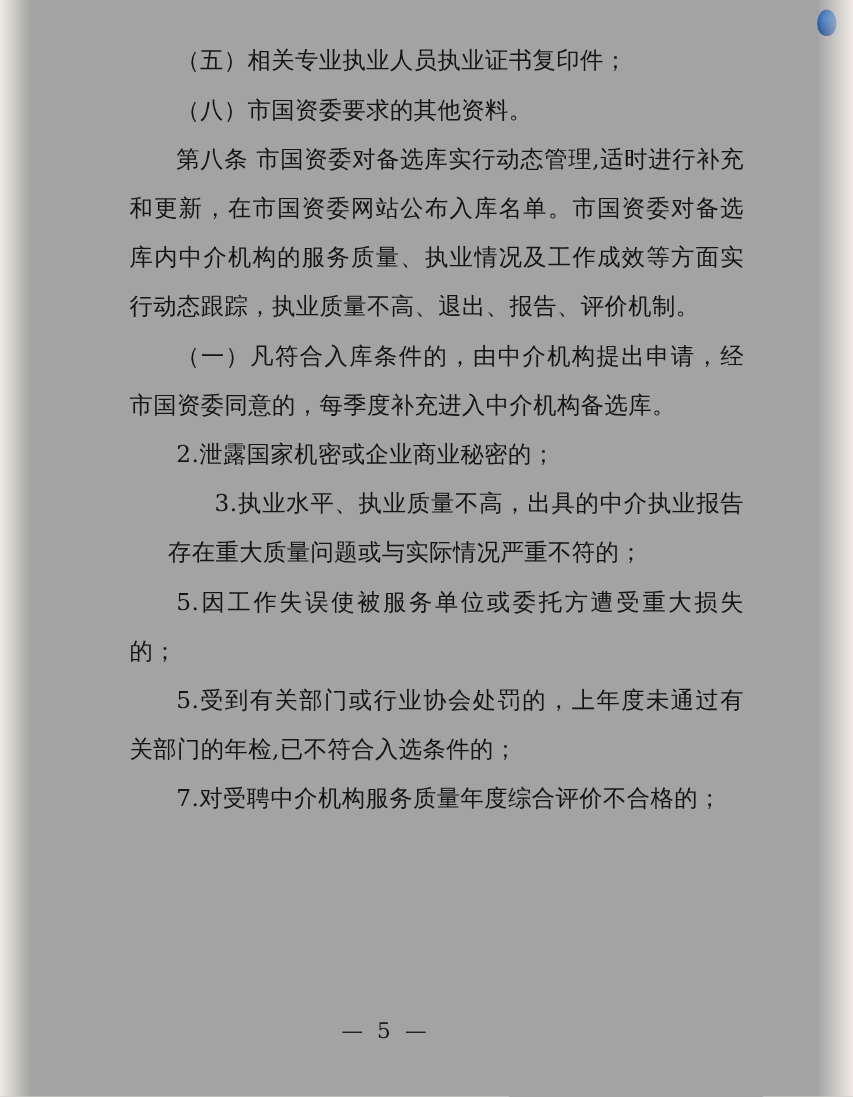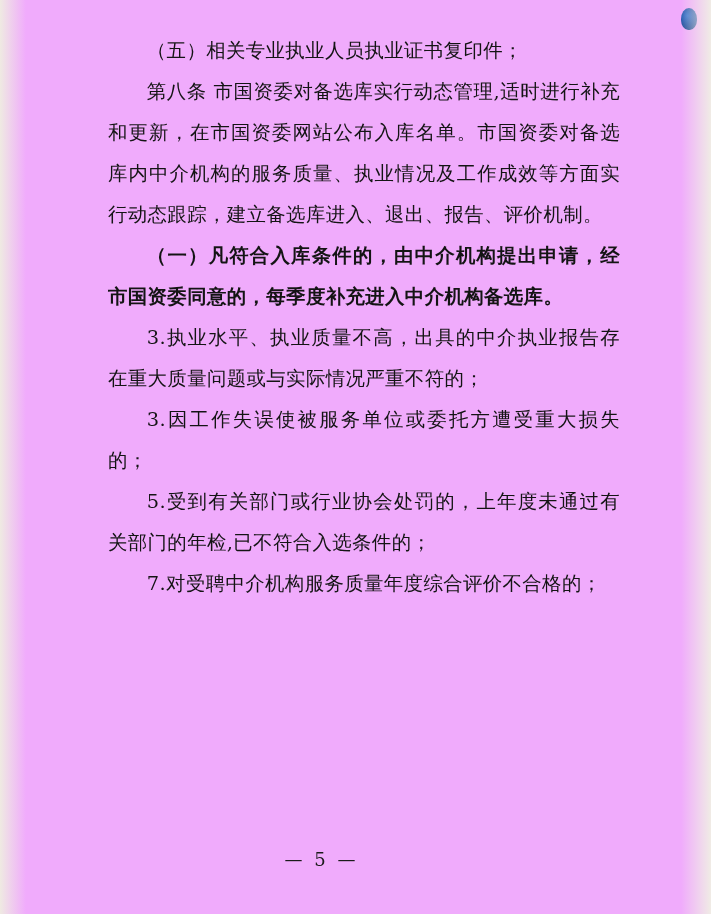--- a/index.html
+++ b/index.html
@@ -10,21 +10,21 @@
     width: 711px;
     height: 914px;
     background: #fdfcfa;
     font-family: "DejaVu Serif", "Liberation Serif", serif;
     position: relative;
     overflow: hidden;
   }
   .page {
     position: absolute;
     inset: 0;
-    background: #f0abfc;
+    background: #a3a3a3;
   }
   
   .page::before {
     content: "";
     position: absolute;
     left: 0; top: 0; bottom: 0;
     width: 26px;
     background: linear-gradient(to right, #efeae2 0%, rgba(251,250,247,0) 100%);
     pointer-events: none;
   }
@@ -83,24 +83,26 @@
 </head>
 <body>
 
 <div class="page">
 
   <div class="binding-mark"></div>
 
   <div class="content">
 
     <p class="para-block" style="text-indent: 2em;">（五）相关专业执业人员执业证书复印件；</p>
-    <p class="para-block" style="text-indent: 2em;">第八条 市国资委对备选库实行动态管理,适时进行补充和更新，在市国资委网站公布入库名单。市国资委对备选库内中介机构的服务质量、执业情况及工作成效等方面实行动态跟踪，建立备选库进入、退出、报告、评价机制。</p>
-    <p class="para-block" style="text-indent: 2em; font-weight: bold;">（一）凡符合入库条件的，由中介机构提出申请，经市国资委同意的，每季度补充进入中介机构备选库。</p>
-    <p class="para-block" style="text-indent: 2em;">3.执业水平、执业质量不高，出具的中介执业报告存在重大质量问题或与实际情况严重不符的；</p>
-    <p class="para-block" style="text-indent: 2em;">3.因工作失误使被服务单位或委托方遭受重大损失的；</p>
+    <p class="para-block" style="text-indent: 2em;">（八）市国资委要求的其他资料。</p>
+    <p class="para-block" style="text-indent: 2em;">第八条 市国资委对备选库实行动态管理,适时进行补充和更新，在市国资委网站公布入库名单。市国资委对备选库内中介机构的服务质量、执业情况及工作成效等方面实行动态跟踪，执业质量不高、退出、报告、评价机制。</p>
+    <p class="para-block" style="text-indent: 2em;">（一）凡符合入库条件的，由中介机构提出申请，经市国资委同意的，每季度补充进入中介机构备选库。</p>
+    <p class="para-block" style="text-indent: 2em;">2.泄露国家机密或企业商业秘密的；</p>
+    <p class="para-block" style="text-indent: 2em; margin-left: 32px;">3.执业水平、执业质量不高，出具的中介执业报告存在重大质量问题或与实际情况严重不符的；</p>
+    <p class="para-block" style="text-indent: 2em;">5.因工作失误使被服务单位或委托方遭受重大损失的；</p>
     <p class="para-block" style="text-indent: 2em;">5.受到有关部门或行业协会处罚的，上年度未通过有关部门的年检,已不符合入选条件的；</p>
     <p class="para-block" style="text-indent: 2em;">7.对受聘中介机构服务质量年度综合评价不合格的；</p>
 
   </div>
 
   <div class="footer">
     <span class="page-number">— 5 —</span>
   </div>
 
 </div>

